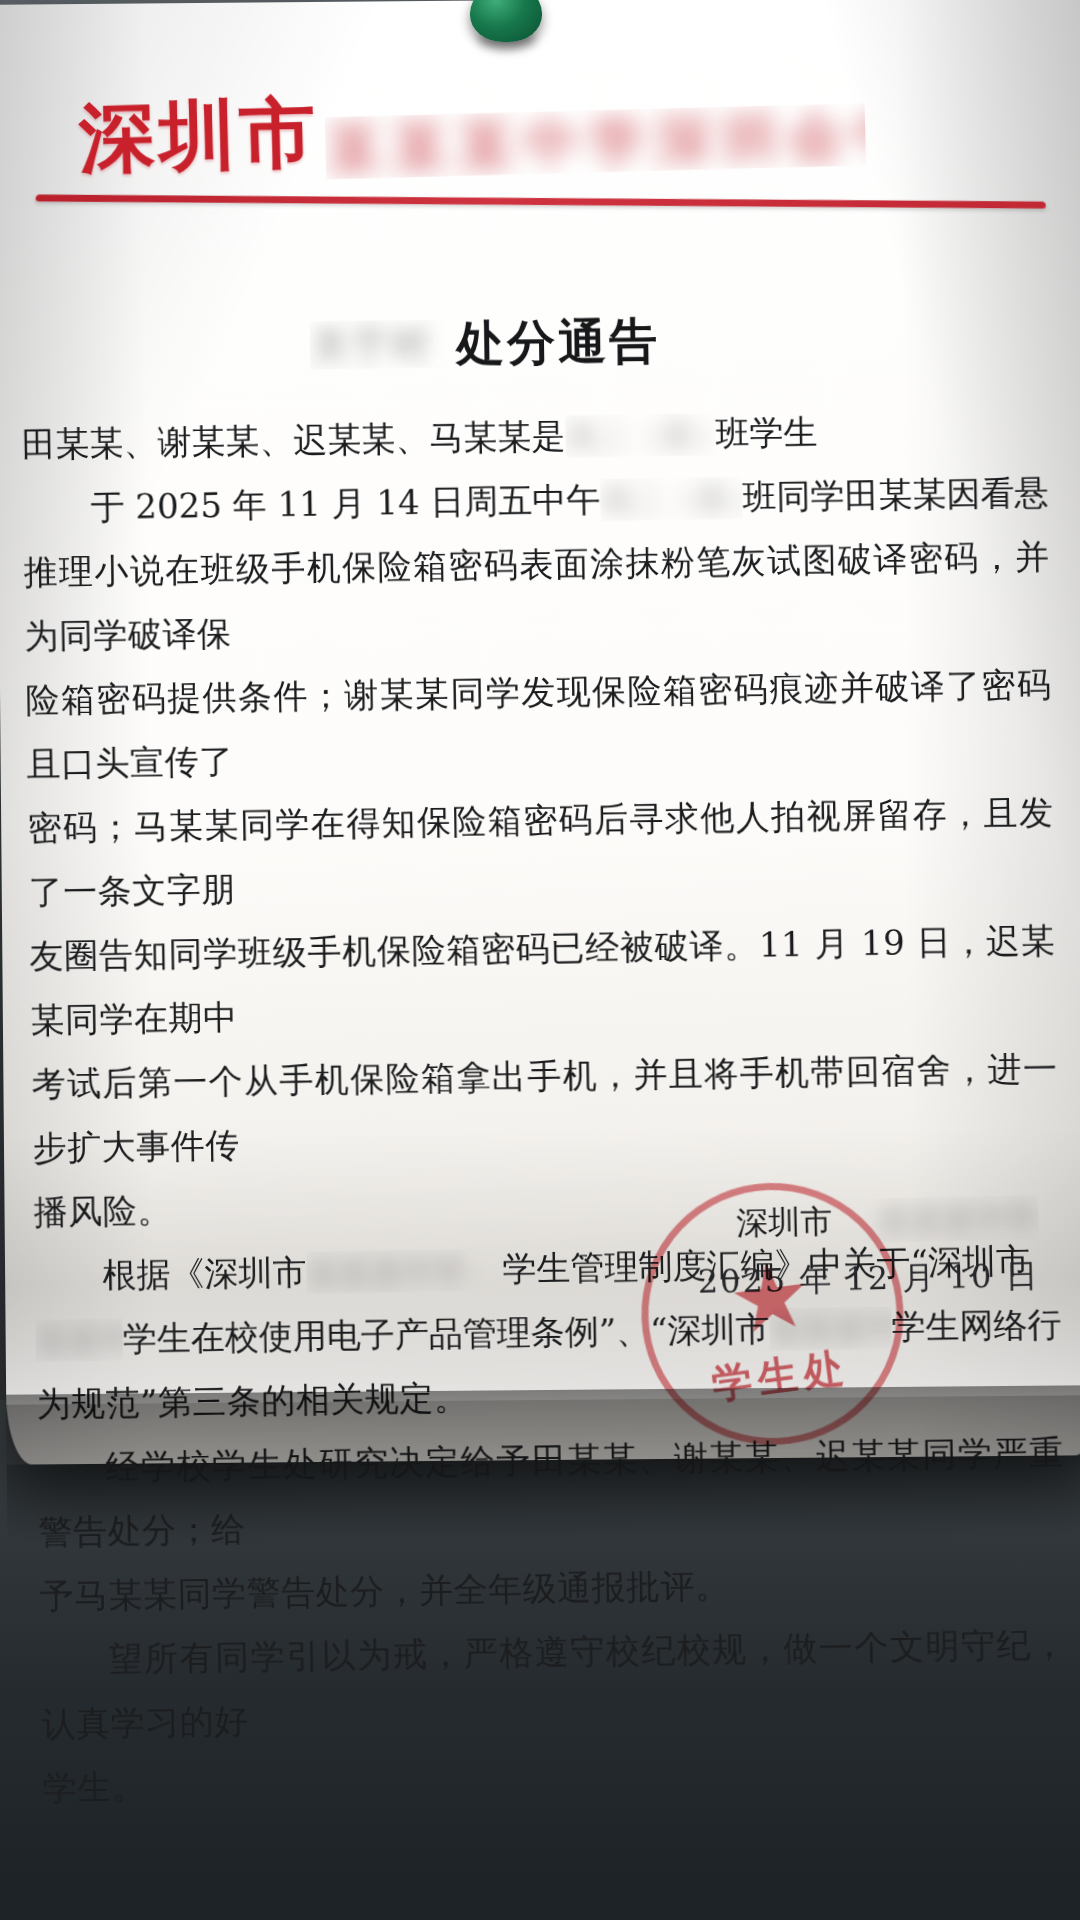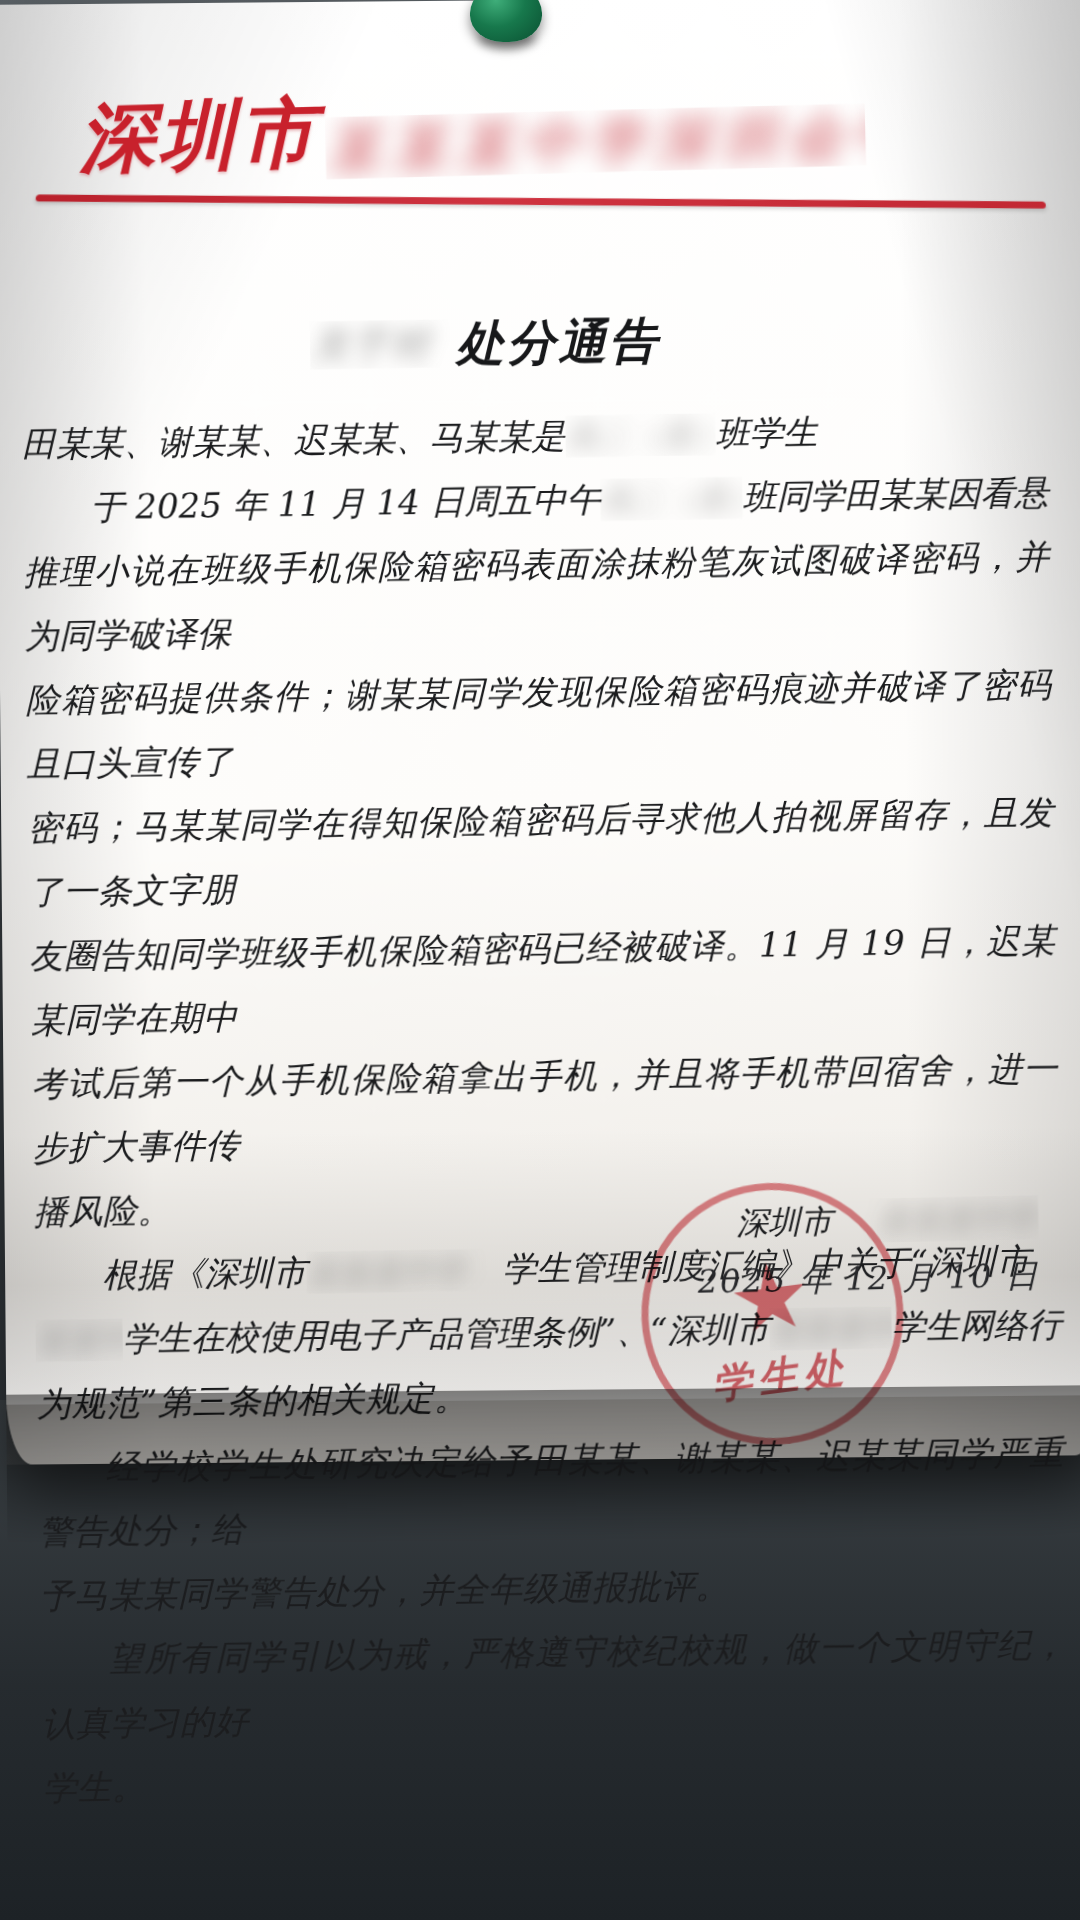--- a/index.html
+++ b/index.html
@@ -12,21 +12,20 @@
     font-family: "Liberation Sans", sans-serif;
   }
 
   
   #scene {
     position: relative;
     width: 1080px;
     height: 1920px;
     background: linear-gradient(160deg, #4a5055 0%, #3a4045 35%, #2c3135 70%, #23282c 100%);
     overflow: hidden;
-    font-style: italic;
   }
 
   
   .bg-band {
     position: absolute;
     left: 0;
     width: 100%;
     pointer-events: none;
   }
   #band-top    { top: 0;     height: 120px; background: linear-gradient(180deg, #6d7479, #575e63); opacity: .55; }

